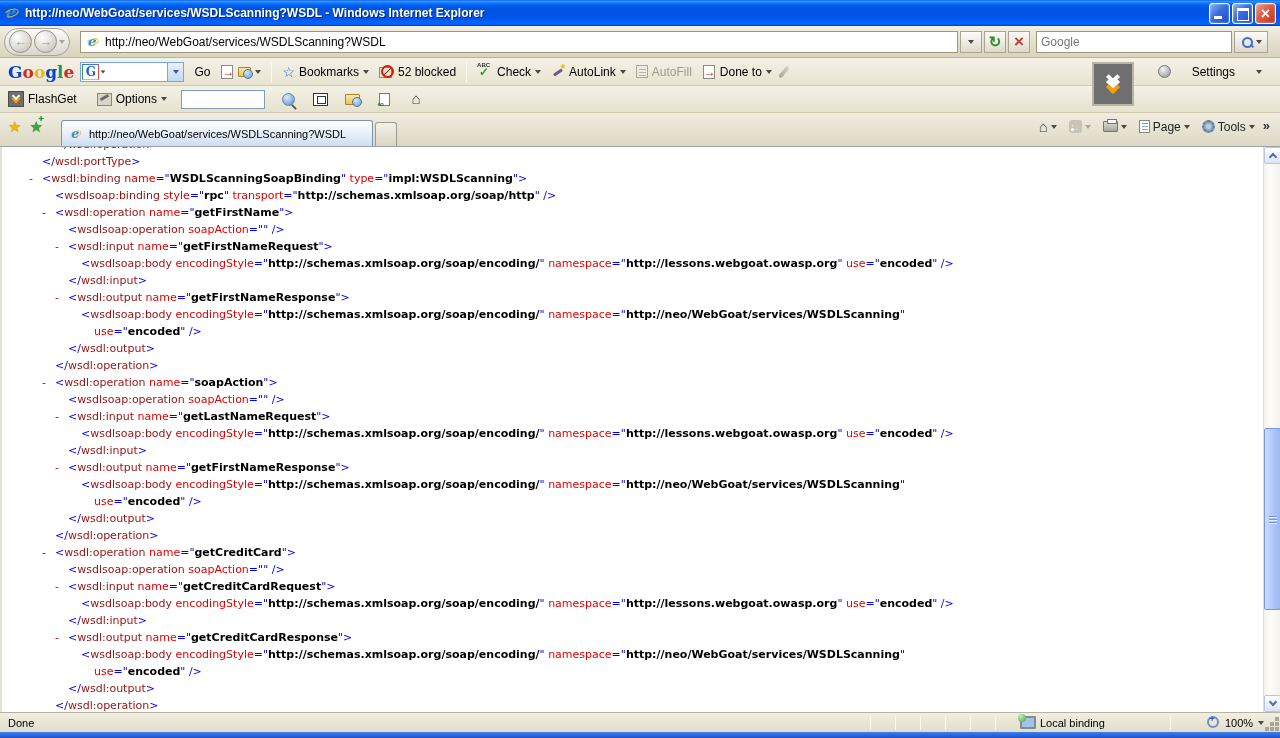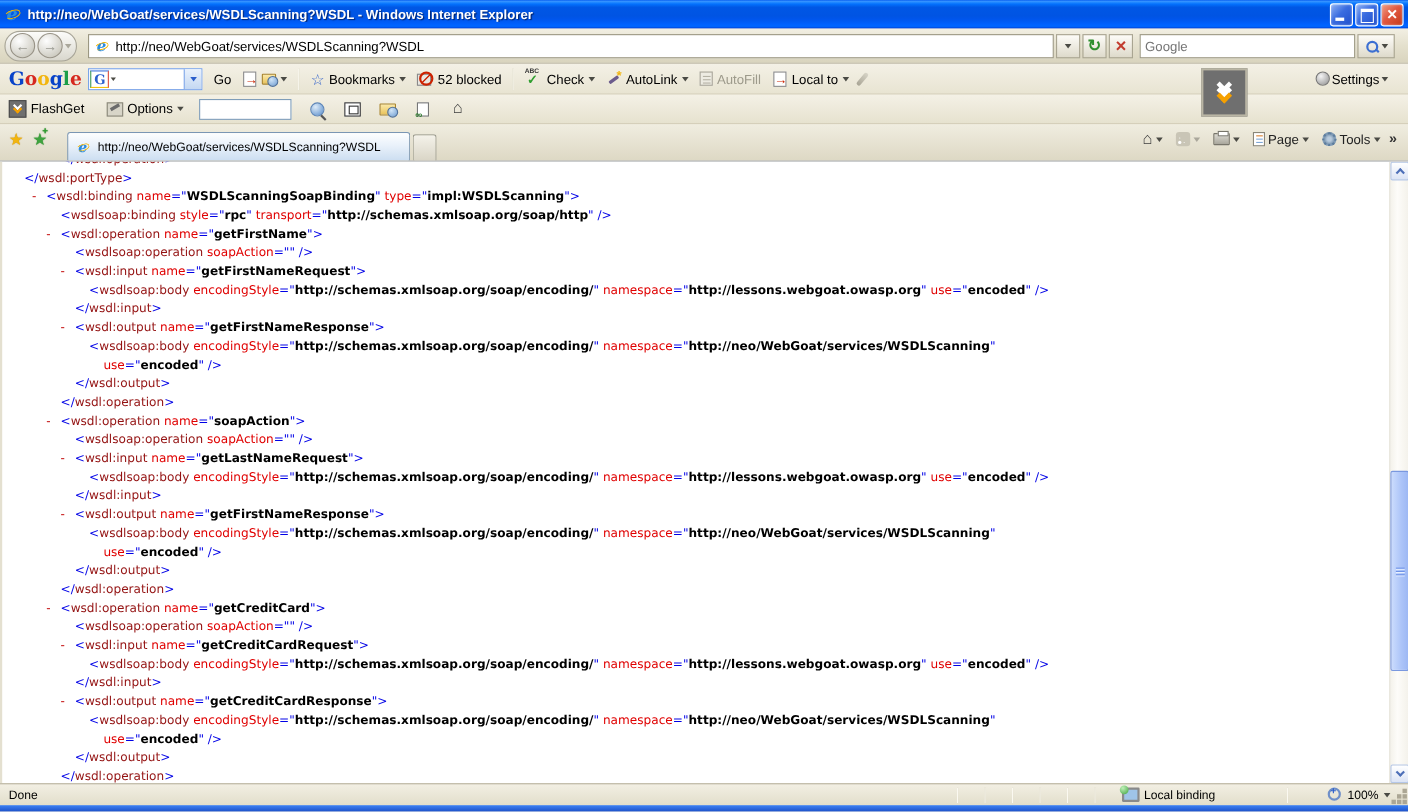--- a/index.html
+++ b/index.html
@@ -83,21 +83,21 @@
   .checkicon::after { content:"\2713"; position:absolute; left:2px; top:1px; color:#2F9E2F; font-size:12px; font-weight:bold; }
   .wand { position:relative; width:14px; height:14px; display:inline-block; }
   .wand::before { content:""; position:absolute; left:2px; top:6px; width:10px; height:3px; background:#6B5B8C; transform:rotate(-35deg); border-radius:1px; }
   .wand::after { content:"*"; position:absolute; right:0; top:-3px; color:#F2B50F; font-size:12px; font-weight:bold; }
   .fillicon { width:12px; height:13px; border:1px solid #A9A69A; background:#EDEBE2; position:relative; display:inline-block; }
   .fillicon::after { content:""; position:absolute; left:2px; top:3px; width:7px; height:1px; background:#B5B2A5; box-shadow:0 3px 0 #B5B2A5, 0 6px 0 #B5B2A5; }
   .sendicon { position:relative; width:14px; height:14px; display:inline-block; }
   .sendicon::before { content:""; position:absolute; left:1px; top:0; width:10px; height:12px; background:#fff; border:1px solid #8A8A8A; }
   .sendicon::after { content:"\2192"; position:absolute; left:2px; top:0px; color:#CC2200; font-weight:bold; font-size:12px; }
   .pen { width:4px; height:14px; background:linear-gradient(180deg,#D8D5C8,#A8A494); transform:rotate(40deg); border-radius:2px; display:inline-block; }
-  .settings-right { margin-left:auto; display:flex; align-items:center; gap:2px; margin-right:10px; }
+  .settings-right { margin-left:auto; display:flex; align-items:center; gap:21px; margin-right:10px; }
   .orb { width:13px; height:13px; border-radius:50%; background:radial-gradient(circle at 35% 30%,#F4F4F4,#8F8F8F); border:1px solid #787878; display:inline-block; }
   .fg-banner { position:absolute; left:1092px; top:62px; width:42px; height:44px; border:2px solid #B9B5A4; background:#6F6F6F;
     display:flex; flex-direction:column; align-items:center; justify-content:center; gap:0; z-index:5; }
   .chev { width:10px; height:10px; border-left:4px solid #fff; border-bottom:4px solid #fff; transform:rotate(-45deg); margin-top:-5px; }
   .chev.orange { border-color:#F5A000; }
 
   
   .fbar { position:absolute; left:0; top:86px; width:1280px; height:27px;
     background:linear-gradient(180deg,#F4F1E6,#E6E2CF); border-bottom:1px solid #CFC9B2;
     display:flex; align-items:center; padding:0 6px; font-size:12px; }
@@ -271,21 +271,21 @@
       <span class="wand"></span>
       <span class="label">AutoLink</span>
       <span class="dd"></span>
     </div>
     <div class="tbitem">
       <span class="fillicon"></span>
       <span class="label gray">AutoFill</span>
     </div>
     <div class="tbitem">
       <span class="sendicon"></span>
-      <span class="label">Local to</span>
+      <span class="label">Done to</span>
       <span class="dd"></span>
     </div>
     <div class="tbitem">
       <span class="pen"></span>
     </div>
     <div class="settings-right">
       <span class="orb"></span>
       <span class="label">Settings</span>
       <span class="dd"></span>
     </div>
@@ -364,21 +364,21 @@
           <span class="label">Tools</span>
           <span class="dd"></span>
         </span>
       <span class="chevright">»</span>
     </div>
   </div>
 
   <div class="content">
     <div class="xml-tree">
         <div class="xml-line clip" style="padding-left: 53px;"><span class="xb">&lt;/</span><span class="xe">wsdl:operation</span><span class="xb">&gt;</span></div>
-        <div class="xml-line" style="padding-left: 20px;"><span class="xb">&lt;/</span><span class="xe">wsdl:portType</span><span class="xb">&gt;</span></div>
+        <div class="xml-line" style="padding-left: 40px;"><span class="xb">&lt;/</span><span class="xe">wsdl:portType</span><span class="xb">&gt;</span></div>
         <div class="xml-line" style="padding-left: 40px;"><span class="collapse-marker" style="left: 27px;">-</span><span class="xb">&lt;</span><span class="xe">wsdl:binding</span> <span class="xa">name</span><span class="xb">="</span><span class="xv">WSDLScanningSoapBinding</span><span class="xb">"</span> <span class="xa">type</span><span class="xb">="</span><span class="xv">impl:WSDLScanning</span><span class="xb">"</span><span class="xb">&gt;</span></div>
         <div class="xml-line" style="padding-left: 53px;"><span class="xb">&lt;</span><span class="xe">wsdlsoap:binding</span> <span class="xa">style</span><span class="xb">="</span><span class="xv">rpc</span><span class="xb">"</span> <span class="xa">transport</span><span class="xb">="</span><span class="xv">http://schemas.xmlsoap.org/soap/http</span><span class="xb">"</span> <span class="xb">/&gt;</span></div>
         <div class="xml-line" style="padding-left: 53px;"><span class="collapse-marker" style="left: 40px;">-</span><span class="xb">&lt;</span><span class="xe">wsdl:operation</span> <span class="xa">name</span><span class="xb">="</span><span class="xv">getFirstName</span><span class="xb">"</span><span class="xb">&gt;</span></div>
         <div class="xml-line" style="padding-left: 66px;"><span class="xb">&lt;</span><span class="xe">wsdlsoap:operation</span> <span class="xa">soapAction</span><span class="xb">="</span><span class="xv"></span><span class="xb">"</span> <span class="xb">/&gt;</span></div>
         <div class="xml-line" style="padding-left: 66px;"><span class="collapse-marker" style="left: 53px;">-</span><span class="xb">&lt;</span><span class="xe">wsdl:input</span> <span class="xa">name</span><span class="xb">="</span><span class="xv">getFirstNameRequest</span><span class="xb">"</span><span class="xb">&gt;</span></div>
         <div class="xml-line" style="padding-left: 79px;"><span class="xb">&lt;</span><span class="xe">wsdlsoap:body</span> <span class="xa">encodingStyle</span><span class="xb">="</span><span class="xv">http://schemas.xmlsoap.org/soap/encoding/</span><span class="xb">"</span> <span class="xa">namespace</span><span class="xb">="</span><span class="xv">http://lessons.webgoat.owasp.org</span><span class="xb">"</span> <span class="xa">use</span><span class="xb">="</span><span class="xv">encoded</span><span class="xb">"</span> <span class="xb">/&gt;</span></div>
         <div class="xml-line" style="padding-left: 66px;"><span class="xb">&lt;/</span><span class="xe">wsdl:input</span><span class="xb">&gt;</span></div>
         <div class="xml-line" style="padding-left: 66px;"><span class="collapse-marker" style="left: 53px;">-</span><span class="xb">&lt;</span><span class="xe">wsdl:output</span> <span class="xa">name</span><span class="xb">="</span><span class="xv">getFirstNameResponse</span><span class="xb">"</span><span class="xb">&gt;</span></div>
         <div class="xml-line" style="padding-left: 79px;"><span class="xb">&lt;</span><span class="xe">wsdlsoap:body</span> <span class="xa">encodingStyle</span><span class="xb">="</span><span class="xv">http://schemas.xmlsoap.org/soap/encoding/</span><span class="xb">"</span> <span class="xa">namespace</span><span class="xb">="</span><span class="xv">http://neo/WebGoat/services/WSDLScanning</span><span class="xb">"</span></div>
         <div class="xml-line" style="padding-left: 92px;"><span class="xa">use</span><span class="xb">="</span><span class="xv">encoded</span><span class="xb">"</span> <span class="xb">/&gt;</span></div>

